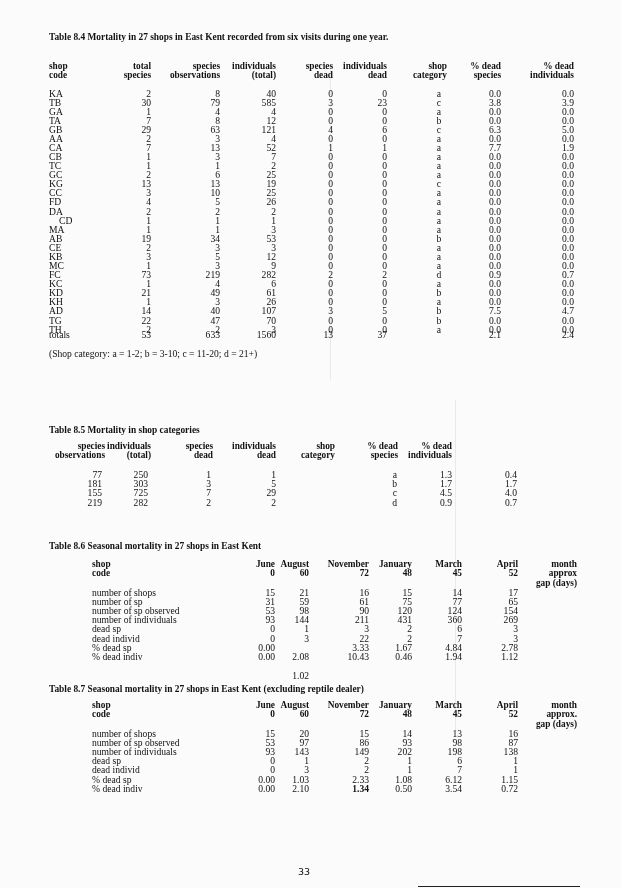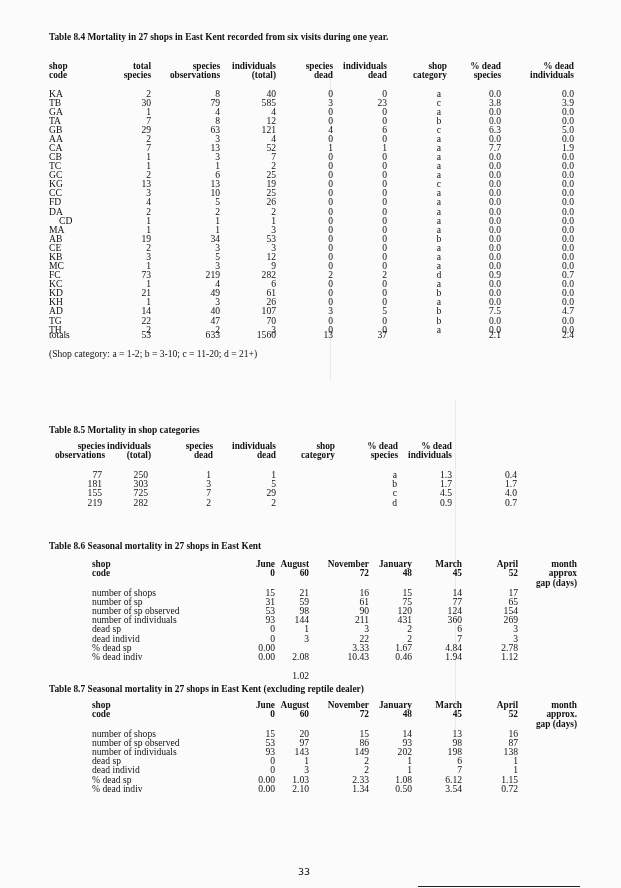--- a/index.html
+++ b/index.html
@@ -474,21 +474,21 @@
       <div class="cell" style="top: 773.5px; left: 92px;">% dead sp</div>
       <div class="cell" style="top: 773.5px; right: 346px; text-align: right;">0.00</div>
       <div class="cell" style="top: 773.5px; right: 312px; text-align: right;">1.03</div>
       <div class="cell" style="top: 773.5px; right: 252px; text-align: right;">2.33</div>
       <div class="cell" style="top: 773.5px; right: 209px; text-align: right;">1.08</div>
       <div class="cell" style="top: 773.5px; right: 159px; text-align: right;">6.12</div>
       <div class="cell" style="top: 773.5px; right: 103px; text-align: right;">1.15</div>
       <div class="cell" style="top: 782.6px; left: 92px;">% dead indiv</div>
       <div class="cell" style="top: 782.6px; right: 346px; text-align: right;">0.00</div>
       <div class="cell" style="top: 782.6px; right: 312px; text-align: right;">2.10</div>
-      <div class="cell" style="top: 782.6px; right: 252px; text-align: center;">1.34</div>
+      <div class="cell" style="top: 782.6px; right: 252px; text-align: center; font-weight: bold;">1.34</div>
       <div class="cell" style="top: 782.6px; right: 209px; text-align: right;">0.50</div>
       <div class="cell" style="top: 782.6px; right: 159px; text-align: right;">3.54</div>
       <div class="cell" style="top: 782.6px; right: 103px; text-align: right;">0.72</div>
     </div>
 
   <div class="abs" style="left:298px;top:866px;font-family:'DejaVu Sans',sans-serif;font-size:9.5px;">33</div>
   <div class="line" style="left:418px;top:886px;width:162px;"></div>
 </div>
 
 </body></html>

